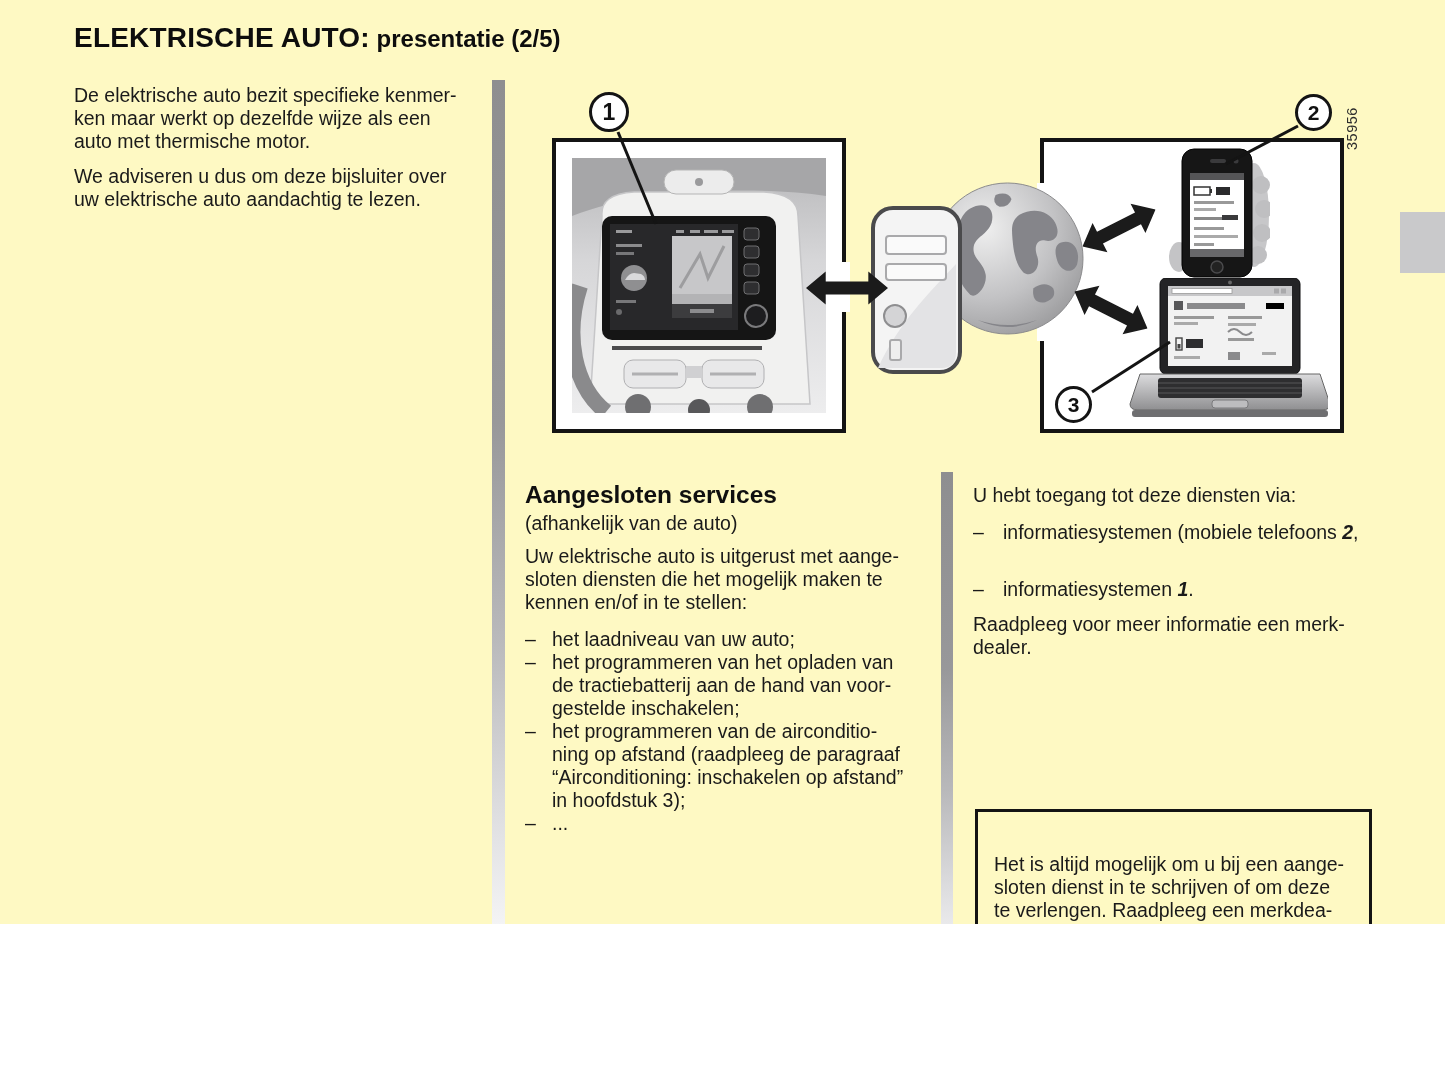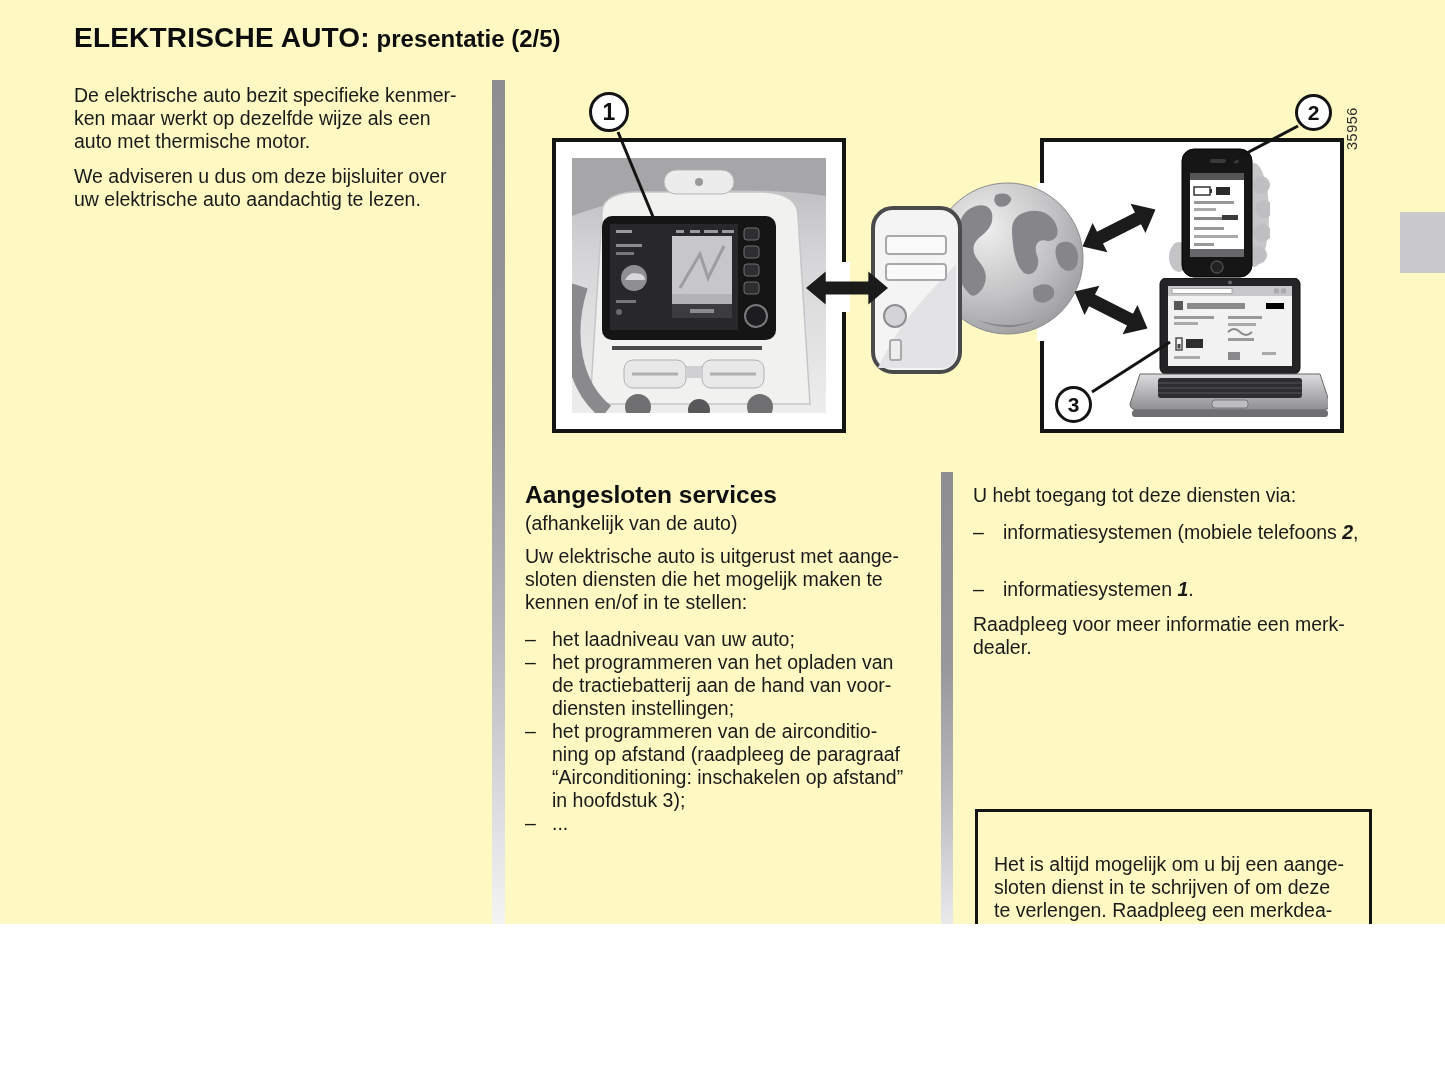--- a/index.html
+++ b/index.html
@@ -288,21 +288,21 @@
 kennen en/of in te stellen:</div>
   <div class="abs" id="svc-list">
     <div class="li">
       <span class="dash">–</span>
       <span class="lines">het laadniveau van uw auto;</span>
     </div>
     <div class="li">
       <span class="dash">–</span>
       <span class="lines">het programmeren van het opladen van
 de tractiebatterij aan de hand van voor-
-diensten instellingen;</span>
+gestelde inschakelen;</span>
     </div>
     <div class="li">
       <span class="dash">–</span>
       <span class="lines">het programmeren van de airconditio-
 ning op afstand (raadpleeg de paragraaf
 “Airconditioning: inschakelen op afstand”
 in hoofdstuk 3);</span>
     </div>
     <div class="li">
       <span class="dash">–</span>

